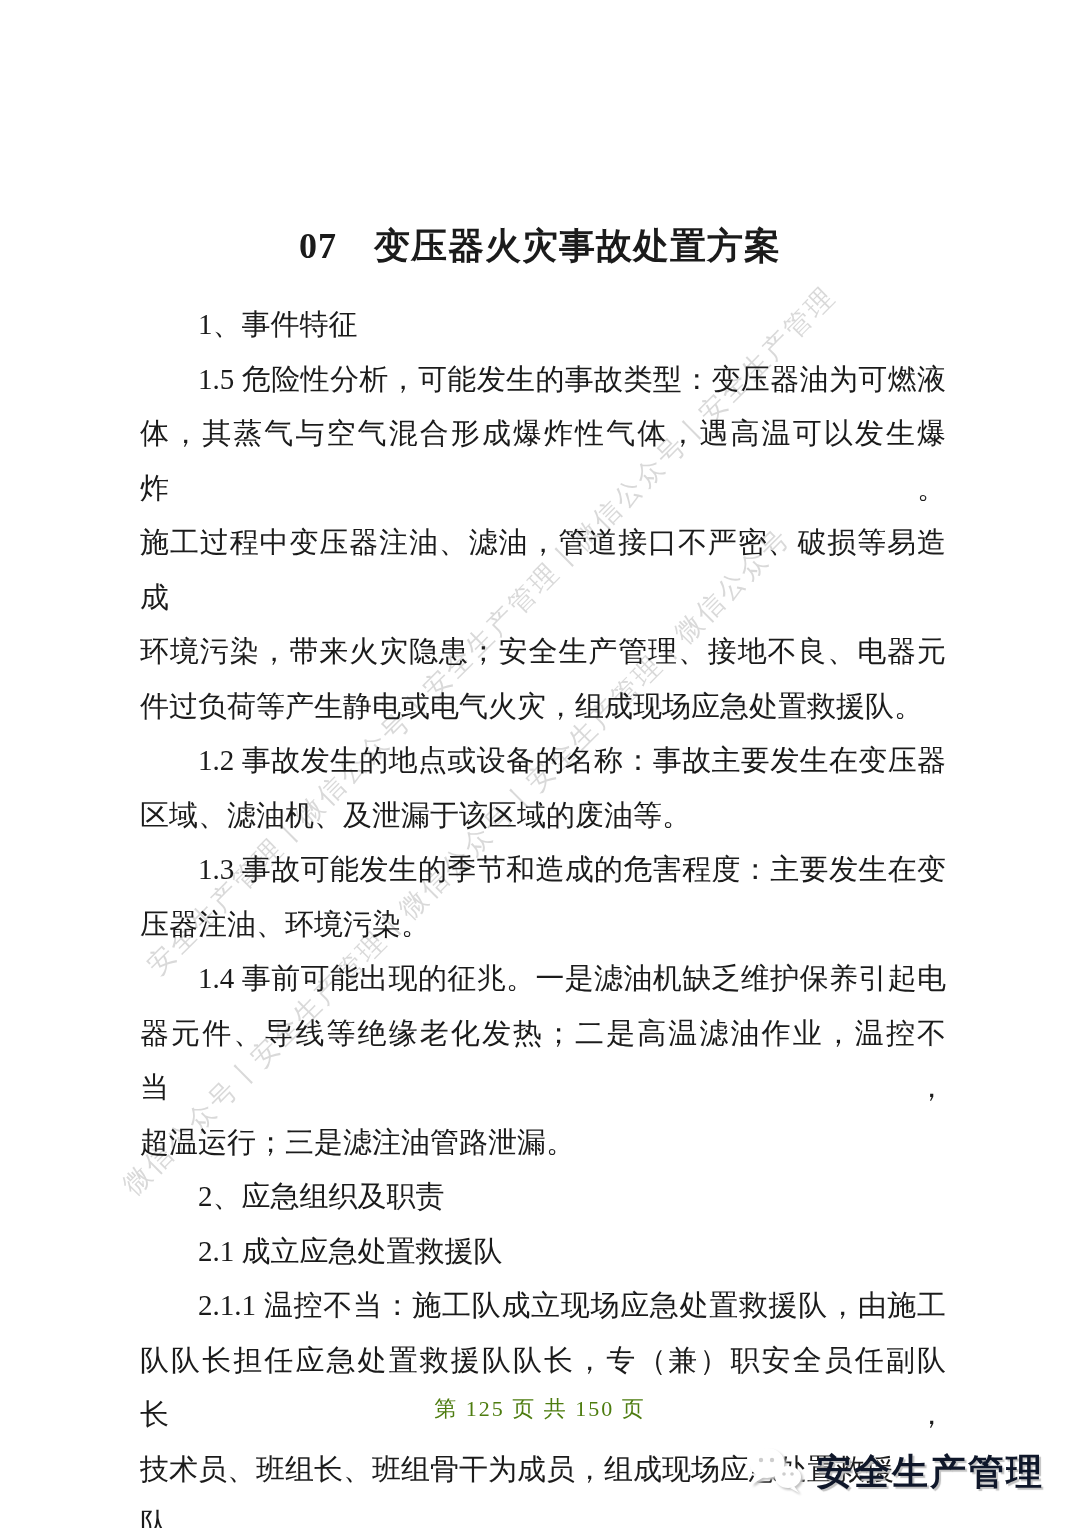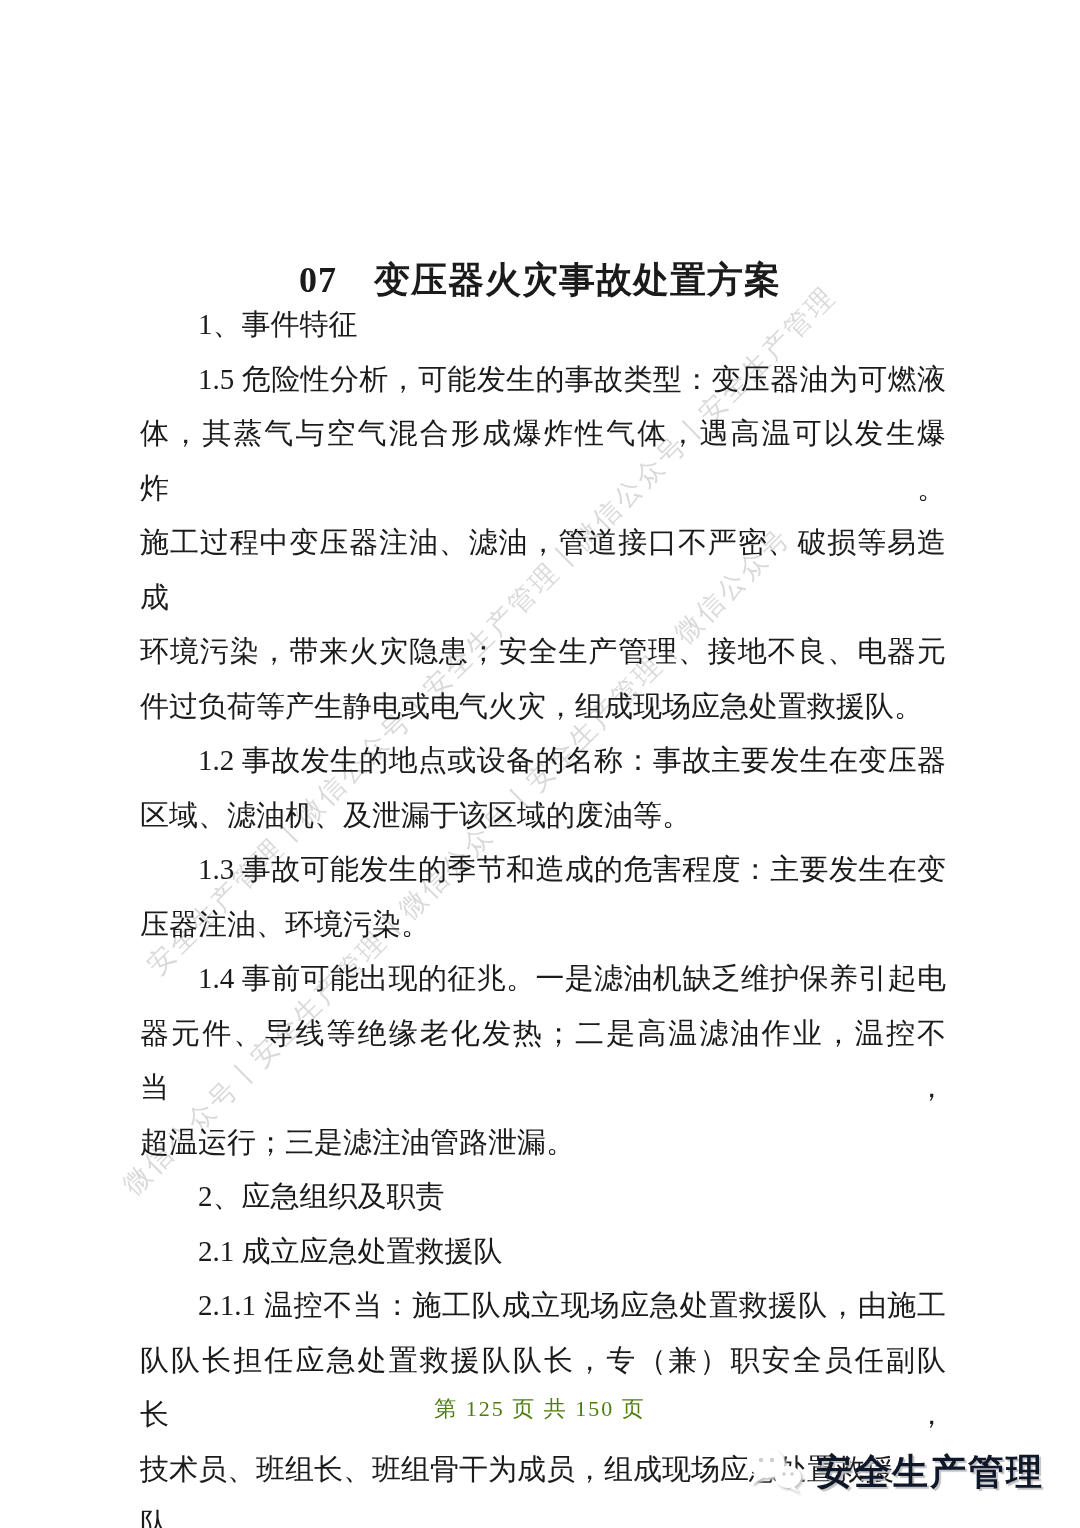--- a/index.html
+++ b/index.html
@@ -27,21 +27,20 @@
   .wm1{left:128px;top:1172px;}
   .wm2{left:152px;top:952px;}
 
   .doc-title{
     position:absolute;
     left:0;top:222px;width:1080px;
     text-align:center;
     font-size:36px;
     font-weight:700;
     letter-spacing:1px;
-    margin-top:34px;
   }
 
   .body-text{
     position:absolute;
     left:140px;top:297px;
     width:806px;
     font-size:29px;
     line-height:54.5px;
   }
   .ln{text-align:left;}

